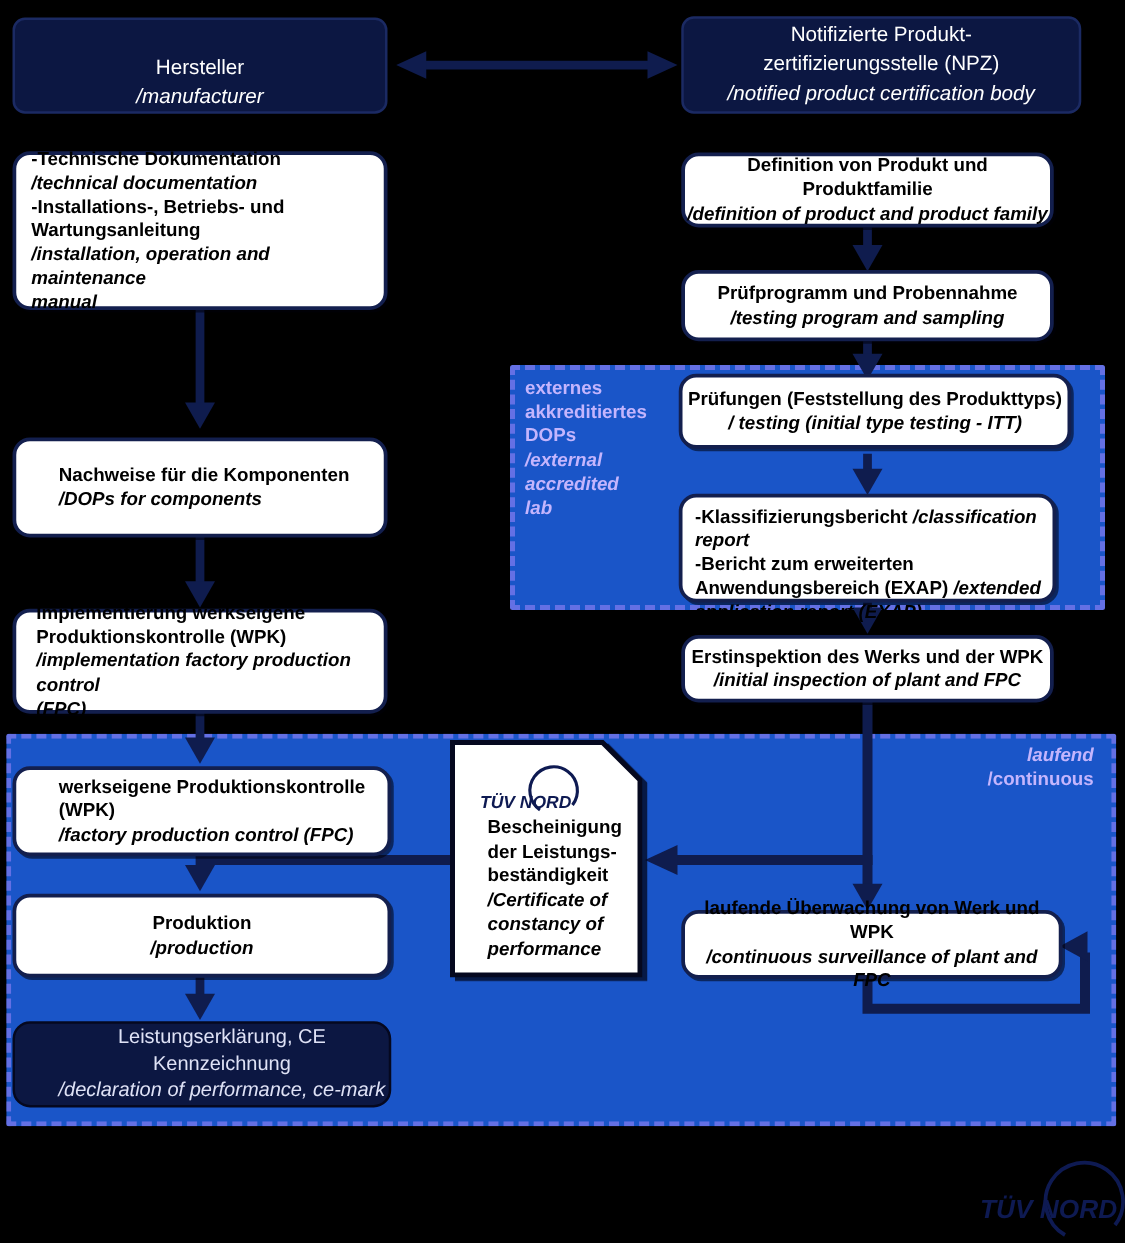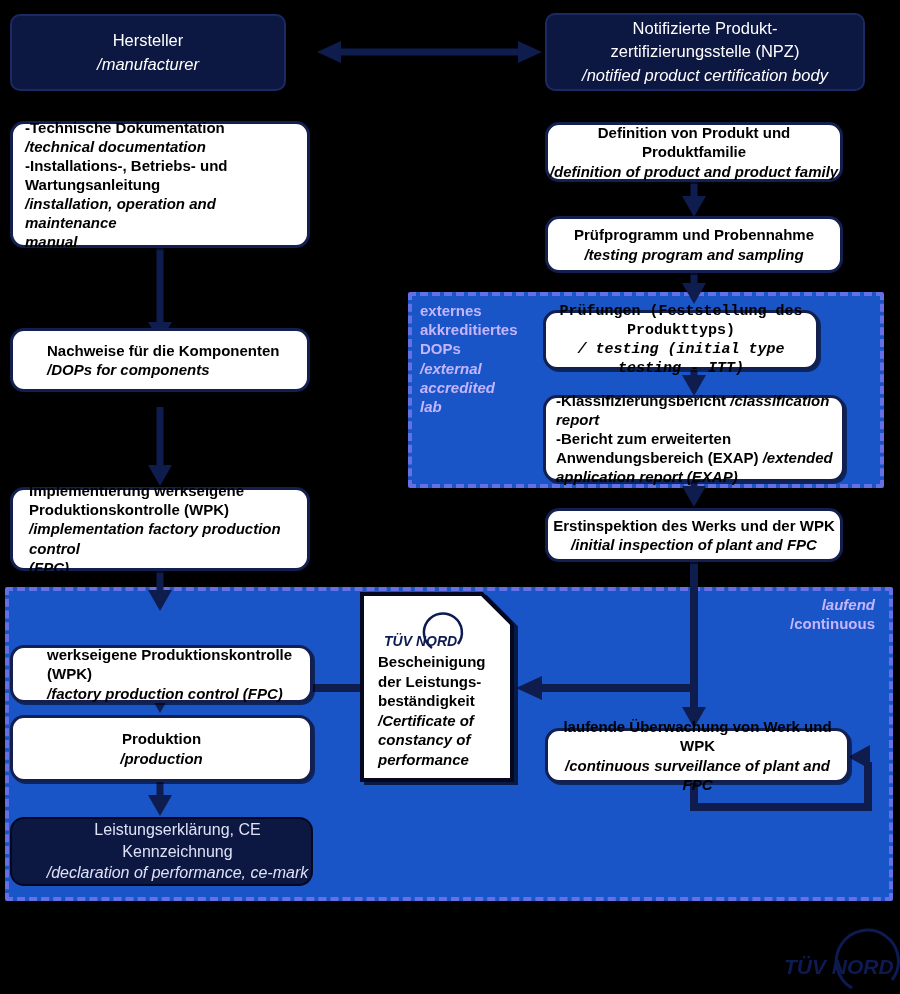--- a/index.html
+++ b/index.html
@@ -33,21 +33,21 @@
   
   .panel{
     background:#1a55c8;border:4px dashed #6470e4;border-radius:2px;
   }
   .panel-label{font-size:15px;font-weight:700;line-height:1.28;color:#c4b5fd;}
   .svglayer{position:absolute;left:0;top:0;z-index:2;pointer-events:none;}
   .z3{z-index:3;}
   .z1{z-index:1;}
   .ln{display:block;}
   #cert{filter:drop-shadow(4px 3px 0 rgba(2,5,26,0.75));}
-  #cert-text{position:absolute;left:18px;top:60px;font-size:15px;font-weight:700;line-height:1.3;}
+  #cert-text{position:absolute;left:30px;top:60px;font-size:15px;font-weight:700;line-height:1.3;}
 </style>
 </head>
 <body>
 
 <div id="canvas">
 
   <div class="abs panel z1" style="left:408px;top:292px;width:476px;height:196px;"></div>
   <div class="abs panel z1" style="left:5px;top:587px;width:888px;height:314px;"></div>
 
   <div class="abs panel-label z3" style="left:420px;top:301px;width:130px;">
@@ -96,52 +96,52 @@
 
       <line x1="541" y1="688" x2="698" y2="688" stroke-width="8"></line>
       <polygon points="516,688 542,676 542,700" stroke="none"></polygon>
       <line x1="160" y1="688" x2="362" y2="688" stroke-width="8"></line>
 
       <polyline points="694,783 694,807 868,807 868,762" fill="none" stroke-width="8"></polyline>
       <polygon points="848,757 870,745 870,769" stroke="none"></polygon>
     </g>
   </svg>
 
-  <div class="abs hdr z3" style="left:10px;top:14px;width:276px;height:77px;">
+  <div class="abs hdr z3" style="left:10px;top:14px;width:300px;height:77px;justify-content:flex-end;">
     <span class="ln">Hersteller</span>
     <span class="ln it">/manufacturer</span>
   </div>
   <div class="abs hdr z3" style="left:545px;top:13px;width:320px;height:78px;">
     <span class="ln">Notifizierte Produkt-</span>
     <span class="ln">zertifizierungsstelle (NPZ)</span>
     <span class="ln it">/notified product certification body</span>
   </div>
 
   <div class="abs box left z3" style="left:10px;top:121px;width:300px;height:127px;padding:6px 6px 6px 12px;">
     <span class="ln">-Technische Dokumentation</span>
     <span class="ln it">/technical documentation</span>
     <span class="ln">-Installations-, Betriebs- und</span>
     <span class="ln">Wartungsanleitung</span>
     <span class="ln it">/installation, operation and maintenance</span>
     <span class="ln it">manual</span>
   </div>
 
-  <div class="abs box left z3" style="left:10px;top:328px;width:300px;height:64px;padding:6px 6px 6px 34px;">
+  <div class="abs box left z3" style="left:10px;top:350px;width:300px;height:80px;padding:6px 6px 6px 34px;">
     <span class="ln">Nachweise für die Komponenten</span>
     <span class="ln it">/DOPs for components</span>
   </div>
 
   <div class="abs box left z3" style="left:10px;top:487px;width:300px;height:84px;padding:6px 4px 6px 16px;">
     <span class="ln">Implementierung werkseigene</span>
     <span class="ln">Produktionskontrolle (WPK)</span>
     <span class="ln it">/implementation factory production control</span>
     <span class="ln it">(FPC)</span>
   </div>
 
-  <div class="abs box left z3" style="left:10px;top:613px;width:303px;height:58px;padding:6px 4px 6px 34px;margin-top:32px;">
+  <div class="abs box left z3" style="left:10px;top:613px;width:303px;height:72px;padding:6px 4px 6px 34px;">
     <span class="ln">werkseigene Produktionskontrolle</span>
     <span class="ln">(WPK)</span>
     <span class="ln it">/factory production control (FPC)</span>
   </div>
 
   <div class="abs box center z3" style="left:10px;top:715px;width:303px;height:67px;">
     <span class="ln">Produktion</span>
     <span class="ln it">/production</span>
   </div>
 
@@ -153,26 +153,26 @@
   <div class="abs box center z3" style="left:545px;top:122px;width:298px;height:60px;">
     <span class="ln">Definition von Produkt und Produktfamilie</span>
     <span class="ln it">/definition of product and product family</span>
   </div>
 
   <div class="abs box center z3" style="left:545px;top:216px;width:298px;height:57px;">
     <span class="ln">Prüfprogramm und Probennahme</span>
     <span class="ln it">/testing program and sampling</span>
   </div>
 
-  <div class="abs box center z3" style="left:543px;top:310px;width:276px;height:60px;font-family:Liberation Mono, monospace;">
+  <div class="abs box center z3" style="left:543px;top:299px;width:314px;height:60px;">
     <span class="ln">Prüfungen (Feststellung des Produkttyps)</span>
     <span class="ln it">/ testing (initial type testing - ITT)</span>
   </div>
 
-  <div class="abs box left z3" style="left:543px;top:395px;width:302px;height:87px;padding:6px 2px 6px 10px;">
+  <div class="abs box left z3" style="left:543px;top:395px;width:302px;height:87px;padding:6px 2px 6px 10px;justify-content:space-between;">
     <span class="ln"><span>-Klassifizierungsbericht </span><span class="it">/classification report</span></span>
     <span class="ln">-Bericht zum erweiterten</span>
     <span class="ln"><span>Anwendungsbereich (EXAP) </span><span class="it">/extended</span></span>
     <span class="ln it">application report (EXAP)</span>
   </div>
 
   <div class="abs box center z3" style="left:545px;top:508px;width:298px;height:54px;">
     <span class="ln">Erstinspektion des Werks und der WPK</span>
     <span class="ln it">/initial inspection of plant and FPC</span>
   </div>

